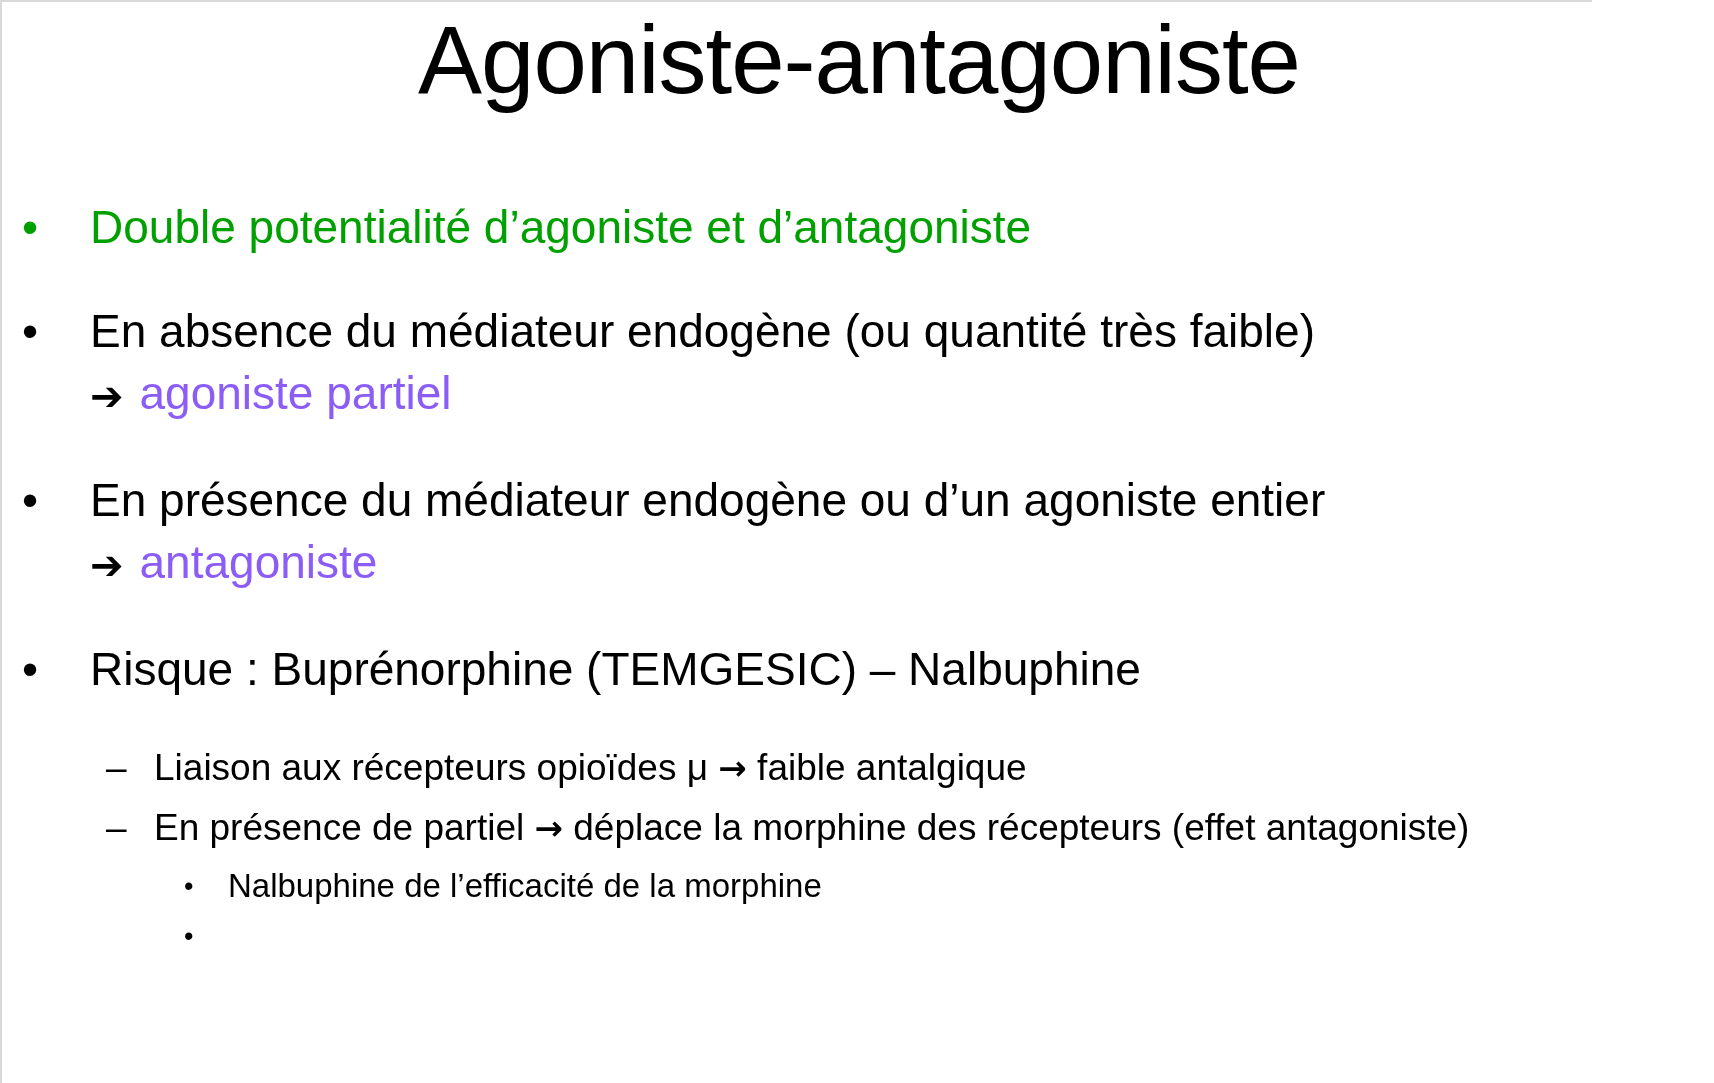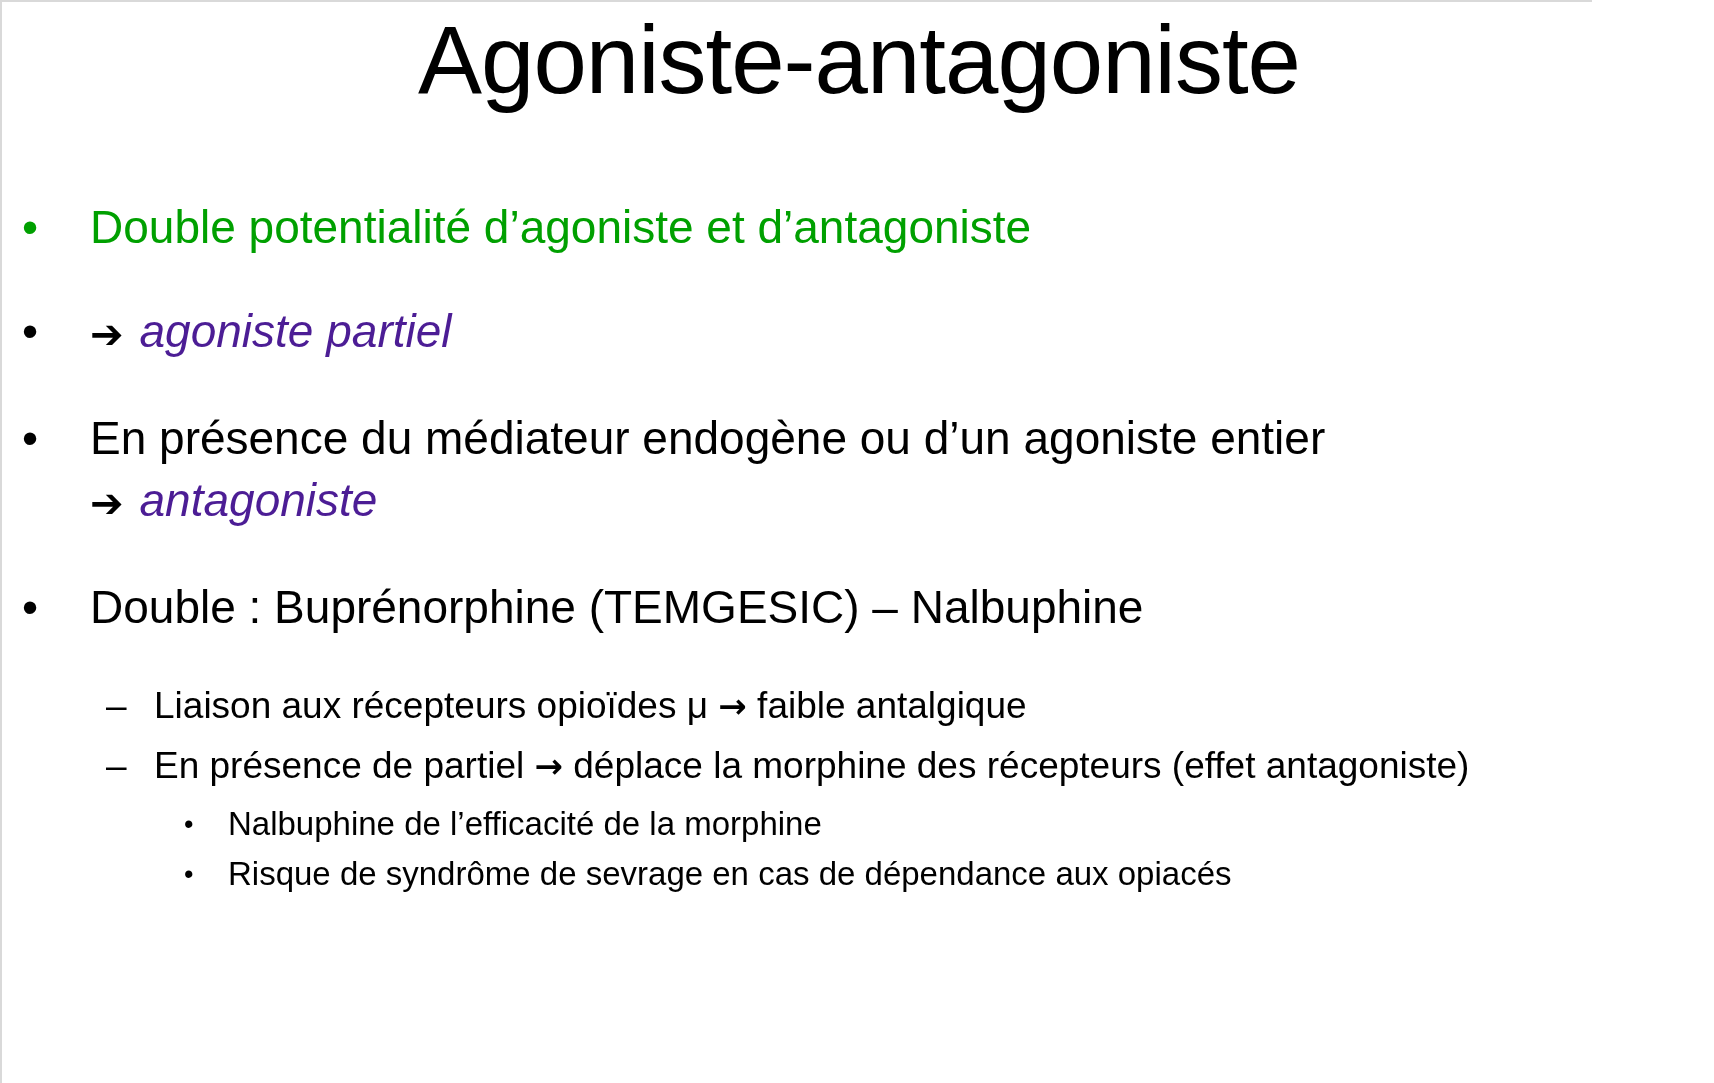--- a/index.html
+++ b/index.html
@@ -74,21 +74,21 @@
   }
   .arrow-bold {
     display: inline-block;
     font-family: "DejaVu Sans", sans-serif;
     font-size: 40px;
     font-weight: bold;
     color: #000000;
     vertical-align: -1px;
     margin-right: 16px;
   }
-  .red { color: #4c1d95; font-style: italic; }
+  .red { color: #8b5cf6; }
 
   
   .l2 {
     position: relative;
     padding-left: 152px;
     margin-bottom: 10px;
     font-size: 37px;
     line-height: 49px;
   }
   .l2 > .dash {
@@ -133,52 +133,52 @@
 
   <div class="body">
 
     <div class="l1 green">
       <span class="dot">•</span>
       <span>Double potentialité d’agoniste et d’antagoniste</span>
     </div>
 
     <div class="l1">
       <span class="dot">•</span>
+      <span>En absence du médiateur endogène (ou quantité très faible)</span>
       <span class="line2">
         <span class="arrow-bold">➔</span><span class="red">agoniste partiel</span>
       </span>
     </div>
 
     <div class="l1">
       <span class="dot">•</span>
       <span>En présence du médiateur endogène ou d’un agoniste entier</span>
       <span class="line2">
         <span class="arrow-bold">➔</span><span class="red">antagoniste</span>
       </span>
     </div>
 
     <div class="l1 group-ex">
       <span class="dot">•</span>
-      <span>Double : Buprénorphine (TEMGESIC) – Nalbuphine</span>
+      <span>Risque : Buprénorphine (TEMGESIC) – Nalbuphine</span>
     </div>
 
     <div class="l2">
       <span class="dash">–</span>
       <span class="wrap"><span>Liaison aux récepteurs opioïdes μ </span><span class="arrow-thin">→</span><span> faible antalgique</span></span>
     </div>
 
     <div class="l2">
       <span class="dash">–</span>
       <span class="wrap"><span>En présence de partiel </span><span class="arrow-thin">→</span><span> déplace la morphine des récepteurs (effet antagoniste)</span></span>
     </div>
 
     <div class="l3">
       <span class="dot3">•</span>
       <span>Nalbuphine de l’efficacité de la morphine</span>
     </div>
 
     <div class="l3">
       <span class="dot3">•</span>
-      <span>Risque de syndrôme de sevrage en cas de dépendance aux opiacés</span>
     </div>
 
   </div>
 </div>
 
 </body></html>

